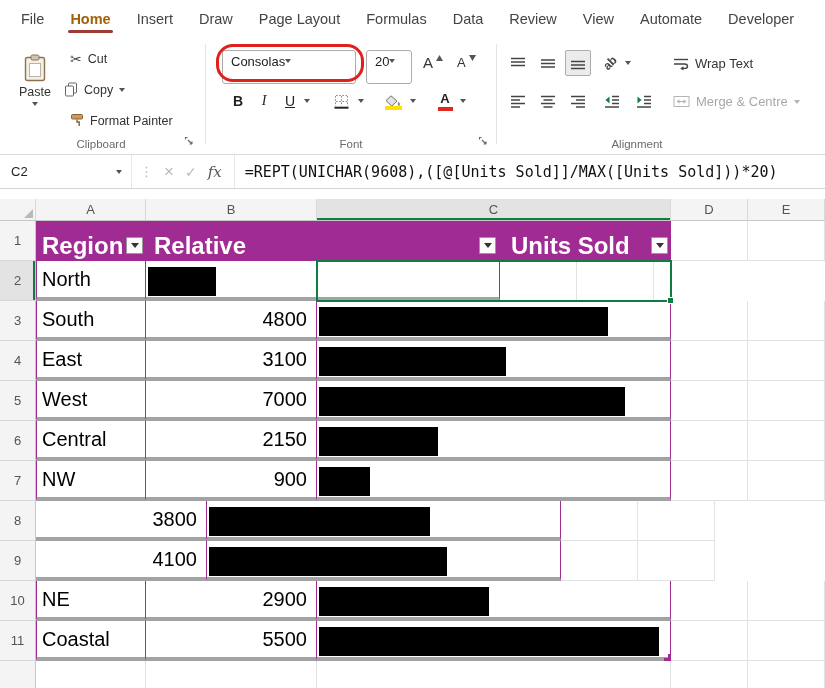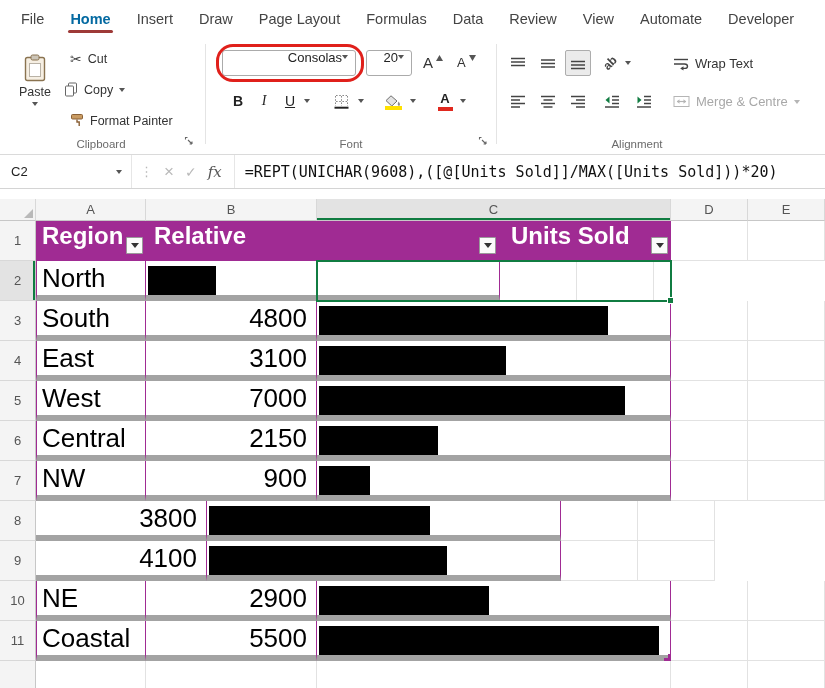--- a/index.html
+++ b/index.html
@@ -2,33 +2,33 @@
 <html><head>
 <meta charset="utf-8">
 <style>
   *{box-sizing:border-box;margin:0;padding:0}
   html,body{width:825px;height:688px;overflow:hidden}
   body{font-family:"Liberation Sans",sans-serif;background:#fff;color:#222}
 
   
   .tabbar{height:36px;display:flex;align-items:flex-end;padding-left:8px;background:#fff}
   .tab{font-size:14.5px;color:#444;padding:8px 13px 9px;position:relative;white-space:nowrap;cursor:default}
-  .tab.active{font-weight:700;color:#0369a1}
+  .tab.active{font-weight:700;color:#a16207}
   .tab.active::after{content:"";position:absolute;left:11px;right:11px;bottom:3px;height:3px;background:#9E3A38;border-radius:2px}
 
   
   .ribbon{position:relative;height:119px;border-bottom:1px solid #DADADA;background:#fff;overflow:hidden}
   .group{position:absolute;top:0;height:100%}
   .vdiv{position:absolute;top:8px;bottom:10px;width:1px;background:#E4E4E4}
   .grp-label{position:absolute;bottom:4px;left:0;right:0;font-size:11.5px;color:#6b6b6b;text-align:center}
   .launcher{position:absolute;bottom:6px;width:14px;height:14px;display:flex;align-items:center;justify-content:center}
   .rbtn{position:absolute;display:flex;align-items:center;gap:6px;font-size:12.5px;color:#333;height:25px;padding:0 4px;border-radius:3px;white-space:nowrap}
   .chev{width:0;height:0;border-left:3.5px solid transparent;border-right:3.5px solid transparent;border-top:4px solid #555;display:inline-block}
   .chev.lt{border-top-color:#B5B5B5}
-  .combo{position:absolute;height:26px;border:1px solid #ABABAB;border-radius:3px;background:#fff;display:flex;align-items:center;justify-content:flex-end;font-size:13px;color:#222;padding:0 7px 12px 8px}
+  .combo{position:absolute;height:34px;border:1px solid #ABABAB;border-radius:3px;background:#fff;display:flex;align-items:center;justify-content:flex-start;font-size:13px;color:#222;padding:0 7px 12px 8px}
   .paste-btn{position:absolute;left:8px;top:6px;width:54px;height:76px;display:flex;flex-direction:column;align-items:center;justify-content:center;gap:3px;font-size:12.5px;color:#333;border-radius:3px}
   .red-oval{position:absolute;border:3px solid #E0201B;border-radius:17px;pointer-events:none}
   .tgl{position:absolute;width:26px;height:26px;display:flex;align-items:center;justify-content:center;border-radius:2px}
   .tgl.on{background:#EBEBEB;border:1px solid #ADADAD}
   .dd{position:absolute;width:14px;height:26px;display:flex;align-items:center;justify-content:center}
   .biu{font-size:14px;color:#222;width:24px;height:26px;display:flex;align-items:center;justify-content:center}
   .ybar{position:absolute;left:0;bottom:0;width:17px;height:4px;background:#FFE100}
   .rbar{position:absolute;left:0;bottom:0;width:15px;height:4px;background:#E0281E}
   .orient{display:inline-block;transform:rotate(-45deg);font-size:12px;color:#444;font-weight:600}
   .grey-text{color:#A8A8A8}
@@ -48,27 +48,27 @@
   .sheet{position:relative;height:489px;overflow:hidden;background:#fff}
   .grid-row{display:flex}
   .cw-rh{width:36px}.cw-a{width:110px}.cw-b{width:171px}.cw-c{width:354px}.cw-d{width:77px}.cw-e{width:77px}
   .r22{height:22px}.r40{height:40px}
   .ch{background:#F4F4F4;border-right:1px solid #D8D8D8;border-bottom:1px solid #C7C7C7;font-size:13px;color:#555;display:flex;align-items:center;justify-content:center}
   .ch.sel{background:#E3E3E3;box-shadow:inset 0 -2px 0 #107C41}
   .corner{position:relative}
   .corner::after{content:"";position:absolute;right:2px;bottom:2px;border-left:9px solid transparent;border-bottom:9px solid #B9B9B9}
   .rh{background:#F4F4F4;border-right:1px solid #C7C7C7;border-bottom:1px solid #D8D8D8;font-size:13px;color:#555;display:flex;align-items:center;justify-content:center}
   .rh.sel{background:#E3E3E3;box-shadow:inset -2px 0 0 #107C41}
-  .hc{background:#A02B93;color:#fff;font-weight:700;font-size:24px;display:flex;align-items:flex-start;position:relative;border-top:1px solid #A02B93;border-bottom:1px solid #A02B93}
+  .hc{background:#A02B93;color:#fff;font-weight:700;font-size:24px;display:flex;align-items:flex-end;position:relative;border-top:1px solid #A02B93;border-bottom:1px solid #A02B93}
   .hc.a{padding-left:5px;border-left:1px solid #A02B93}
   .hc.b{padding-left:11px}
   .hc.c{padding-left:8px;border-right:1px solid #A02B93}
   .flt{position:absolute;right:3px;bottom:6px;width:17px;height:17px;background:#FBFBFB;border:1px solid #9A9A9A;border-radius:1px;display:flex;align-items:center;justify-content:center}
   .flt .chev{border-top-color:#333;border-top-width:5px;border-left-width:4px;border-right-width:4px}
-  .dc{font-size:26px;color:#000;display:flex;align-items:center;background:#fff;border-right:1px solid #A02B93;border-bottom:6px solid #a3a3a3}
+  .dc{font-size:20px;color:#000;display:flex;align-items:center;background:#fff;border-right:1px solid #A02B93;border-bottom:4px solid #a3a3a3}
   .dc.a{padding-left:5px;border-left:1px solid #A02B93}
   .dc.b{justify-content:flex-end;padding-right:9px}
   .dc.c{padding:0}
   .bar{height:29px;background:#000;margin:5px 0 0 2px}
   .ec{background:#fff;border-right:1px solid #E2E2E2;border-bottom:1px solid #E2E2E2}
   .sel-box{position:absolute;left:316px;top:61px;width:356px;height:42px;border:2px solid #107C41;pointer-events:none}
   .sel-handle{position:absolute;right:-4px;bottom:-4px;width:7px;height:7px;background:#107C41;border:1px solid #fff;pointer-events:auto}
   .tbl-handle{position:absolute;left:664px;top:455px;width:7px;height:7px;border-right:3px solid #A02B93;border-bottom:3px solid #A02B93}
   .partial{height:27px;overflow:hidden}
 </style>

